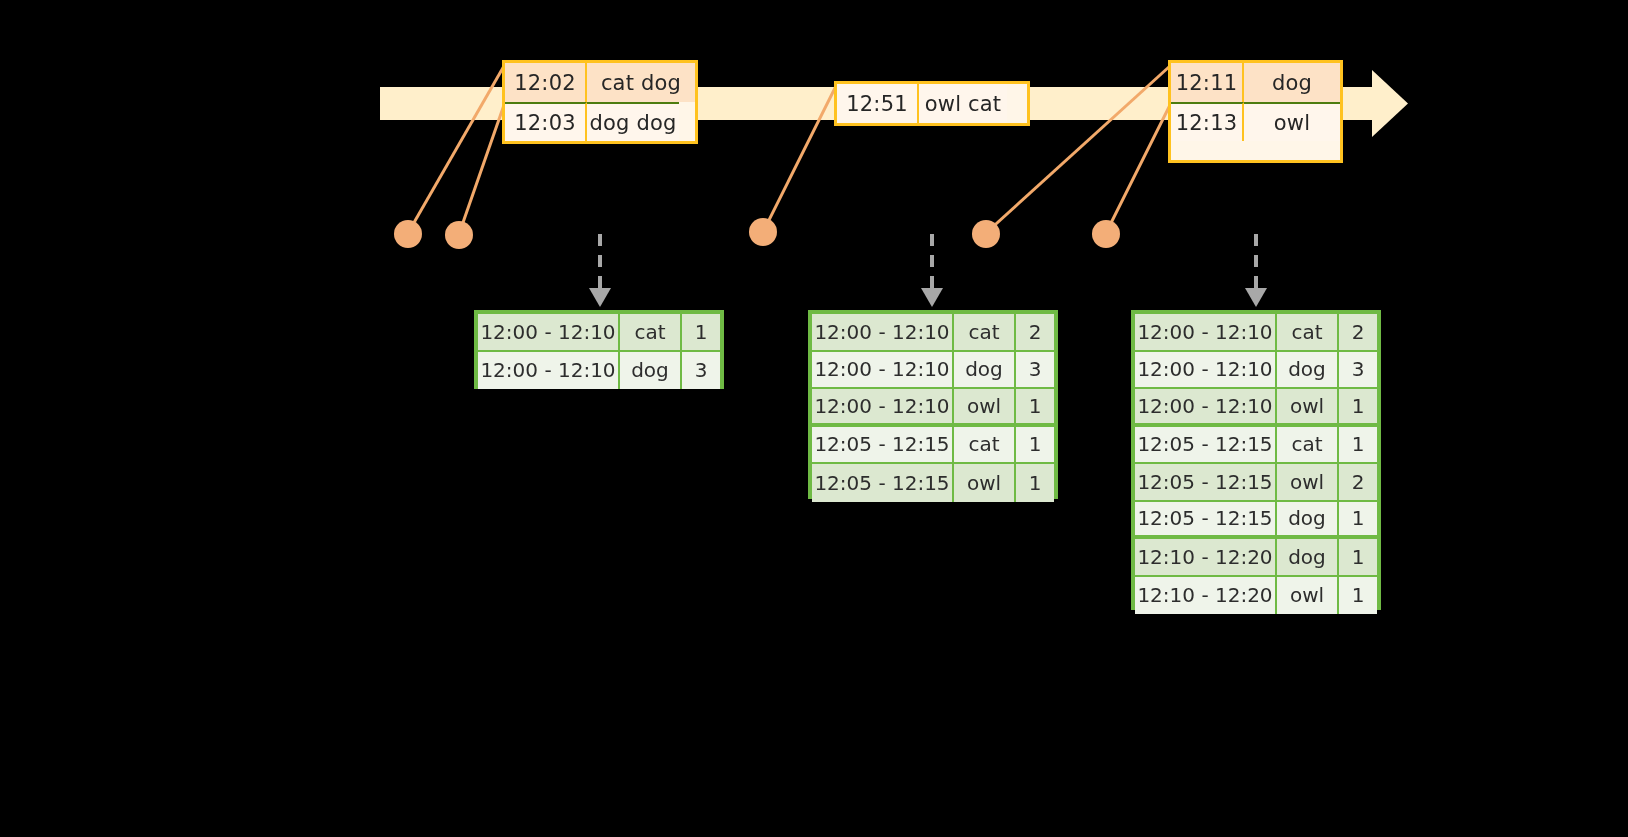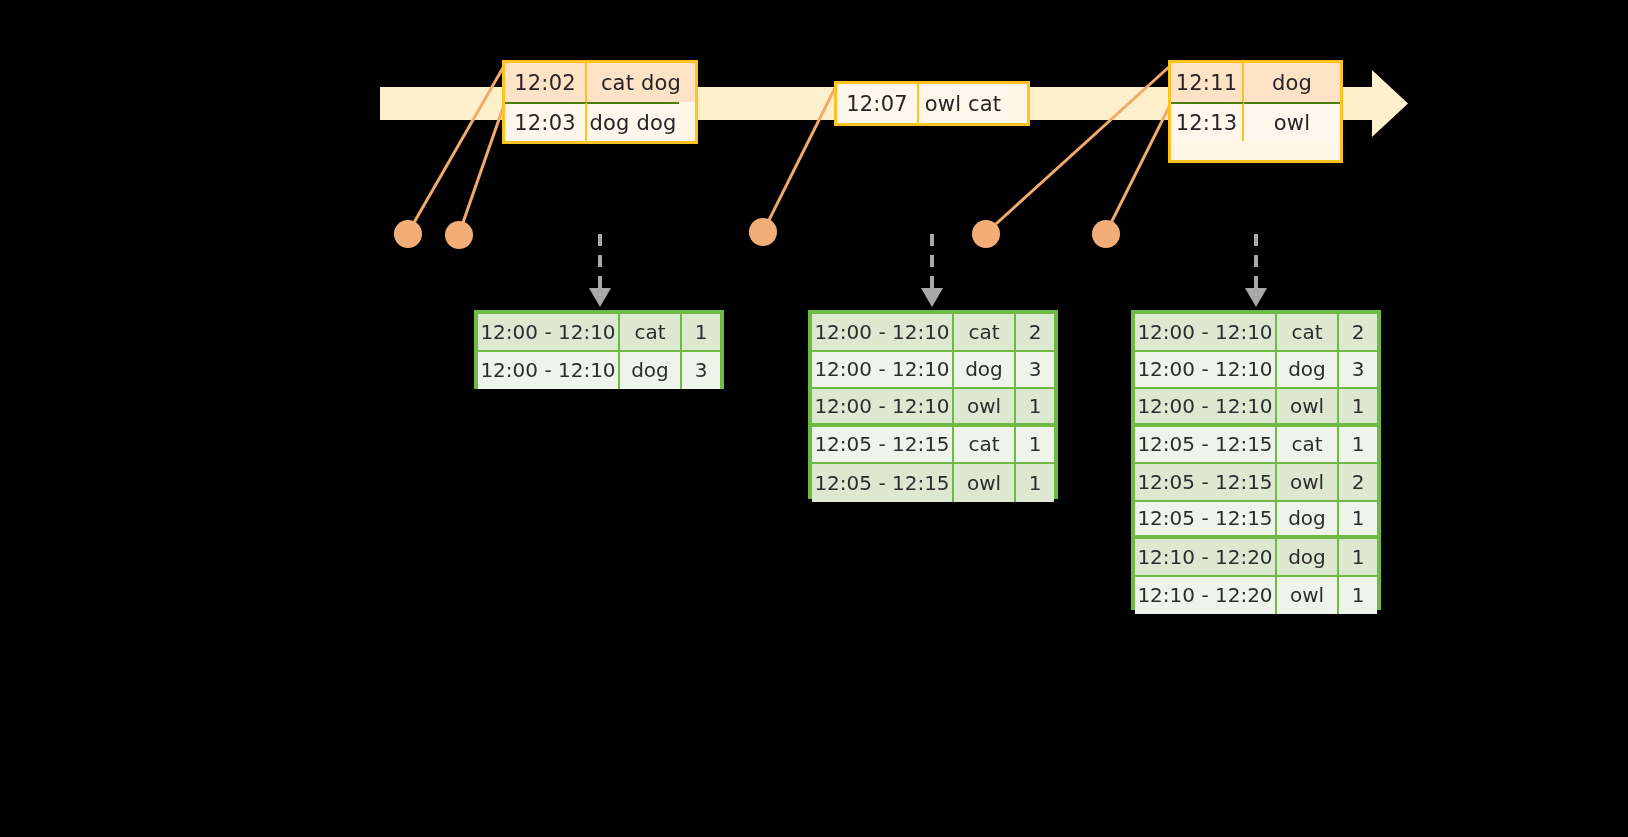--- a/index.html
+++ b/index.html
@@ -131,21 +131,21 @@
       <div class="ev-cell ev-words" style="width:108px;">cat dog</div>
     </div>
     <div class="event-row">
       <div class="ev-cell ev-time" style="width:82px;">12:03</div>
       <div class="ev-cell ev-words" style="width:92px;">dog dog</div>
     </div>
   </div>
 
   <div class="event-box" style="left:834px; top:81px; width:196px; height:45px;">
     <div class="event-row">
-      <div class="ev-cell ev-time" style="width:82px;">12:07</div>
+      <div class="ev-cell ev-time" style="width:82px;">12:51</div>
       <div class="ev-cell ev-words" style="width:88px;">owl cat</div>
     </div>
   </div>
 
   <div class="event-box" style="left:1168px; top:60px; width:175px; height:103px;">
     <div class="event-row alt">
       <div class="ev-cell ev-time" style="width:73px;">12:11</div>
       <div class="ev-cell ev-words" style="width:96px;">dog</div>
     </div>
     <div class="event-row">

